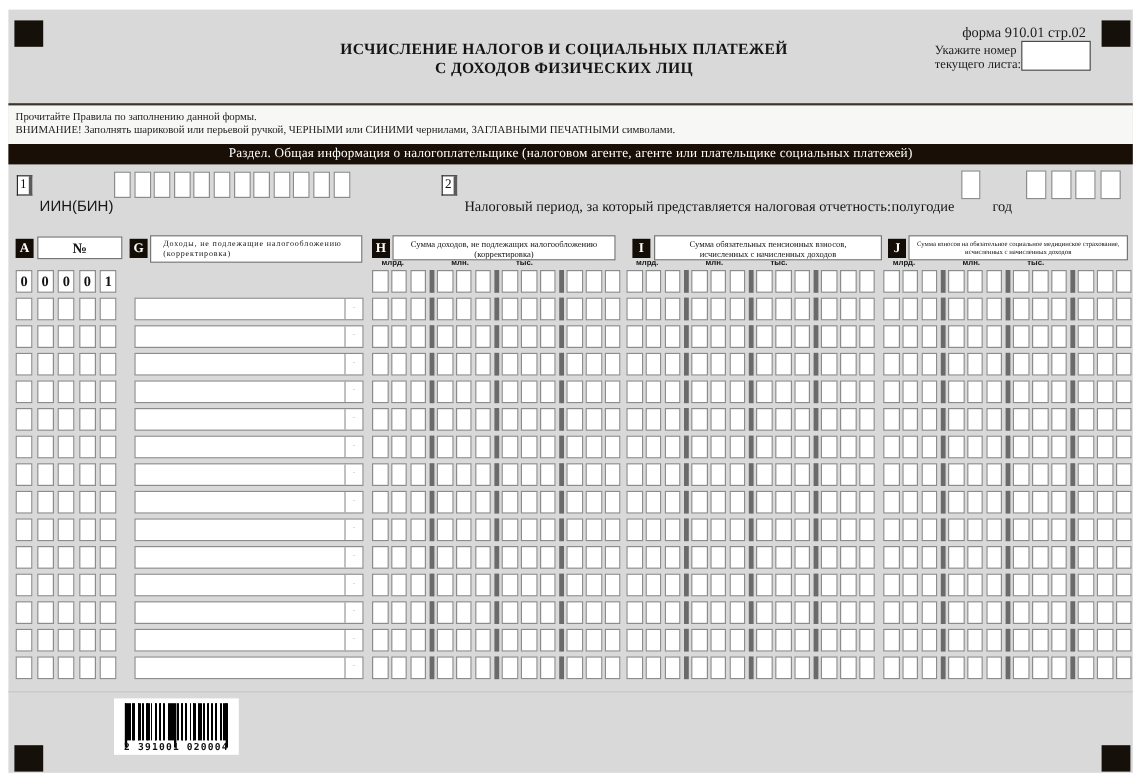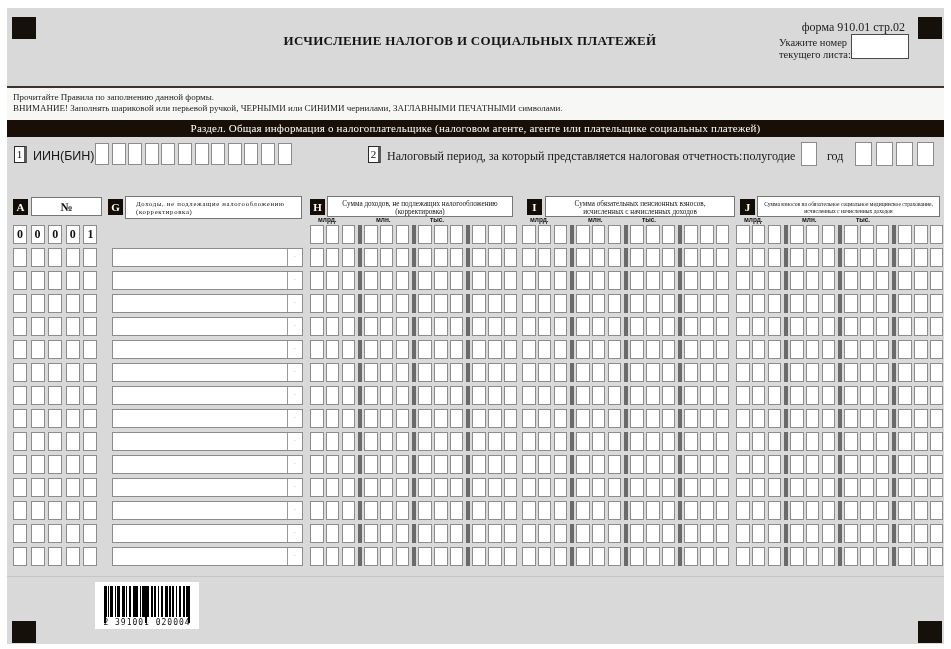--- a/index.html
+++ b/index.html
@@ -24,21 +24,21 @@
   .instr.l1 { top:92px; }
   .instr.l2 { top:103px;text-align:center; }
 
   .secbar { position:absolute; left:7px; width:937px; height:17px; background:#190f07; color:#fff;
             font-size:11px; text-align:center; line-height:17px; letter-spacing:.2px; }
   .secbar.s1 { top:120px; }
   .secbar.s2 { top:169px; }
 
   .numbox { position:absolute; width:13px; height:17px; background:#fff; border:1px solid #2a2a2a;
             border-right:3px solid #5a5a5a; font-size:11px; text-align:center; line-height:15px; color:#111; }
-  .inline-label { position:absolute; font-size:12px; color:#161616; }
+  .inline-label { position:absolute; font-size:12px; color:#161616;margin-top:16px; }
   .sans { font-family:"Liberation Sans", sans-serif; font-size:12.5px; }
 
   .cellstrip { position:absolute; display:flex; }
   .cell { width:14px; height:22px; background:#fff; border:1px solid #8c8c8c; margin-right:2.6px;
           text-align:center; font-weight:bold; font-size:12px; line-height:20px; color:#111; flex:0 0 auto; }
   .cellstrip.year .cell { width:17px; height:24px; margin-right:3.6px; }
   .cellstrip.half .cell { width:16px; height:24px; margin-right:0; }
 
   .tag { position:absolute; width:15px; height:16px; background:#140d05; color:#fff;
          font-weight:bold; font-size:11px; text-align:center; line-height:16px; }
@@ -69,37 +69,38 @@
   .line-above-barcode { position:absolute; left:7px; top:576px; width:937px; height:1px; background:#c6c6c6; }
   .barcode { position:absolute; left:95px; top:582px; width:104px; height:47px; background:#fff; }
   .bars { position:absolute; left:9px; right:9px; top:4px; height:31px;
       background:
         repeating-linear-gradient(90deg,#000 0 1.4px,rgba(0,0,0,0) 1.4px 3.6px),
         repeating-linear-gradient(90deg,#000 0 1px,rgba(0,0,0,0) 1px 6.3px),
         repeating-linear-gradient(90deg,rgba(0,0,0,0) 0 2.2px,#000 2.2px 3.2px,rgba(0,0,0,0) 3.2px 9.1px); }
   .guard { position:absolute; top:4px; width:2px; height:37px; background:#000; }
   .guard.g1 { left:9px; } .guard.g2 { left:50px; } .guard.g3 { right:9px; }
   .bc-text { position:absolute; left:0; bottom:2px; width:100%; text-align:center;
-             font-family:"DejaVu Sans Mono", monospace; font-size:8px; letter-spacing:1px; color:#111; }
+             font-family:"DejaVu Sans Mono", monospace; font-size:8px; letter-spacing:1px; color:#111;font-weight:bold; }
 </style>
 </head>
 <body>
 
 <div class="page">
   <div class="sheet"></div>
 
   <div class="corner tl"></div>
   <div class="corner tr"></div>
   <div class="corner bl"></div>
   <div class="corner br"></div>
 
   <div class="form-code">форма 910.01 стр.02</div>
 
   <div class="title-block">
     <span class="hl" style="display:block">ИСЧИСЛЕНИЕ  НАЛОГОВ И СОЦИАЛЬНЫХ ПЛАТЕЖЕЙ</span>
+    <span class="hl" style="display:block">С ДОХОДОВ  ФИЗИЧЕСКИХ ЛИЦ</span>
   </div>
 
   <div class="sheet-num-label">
     <span style="display:block">Укажите номер</span>
     <span style="display:block">текущего листа:</span>
   </div>
   <div class="sheet-num-input"></div>
 
   <div class="sep-line"></div>
   <div class="white-band"></div>

